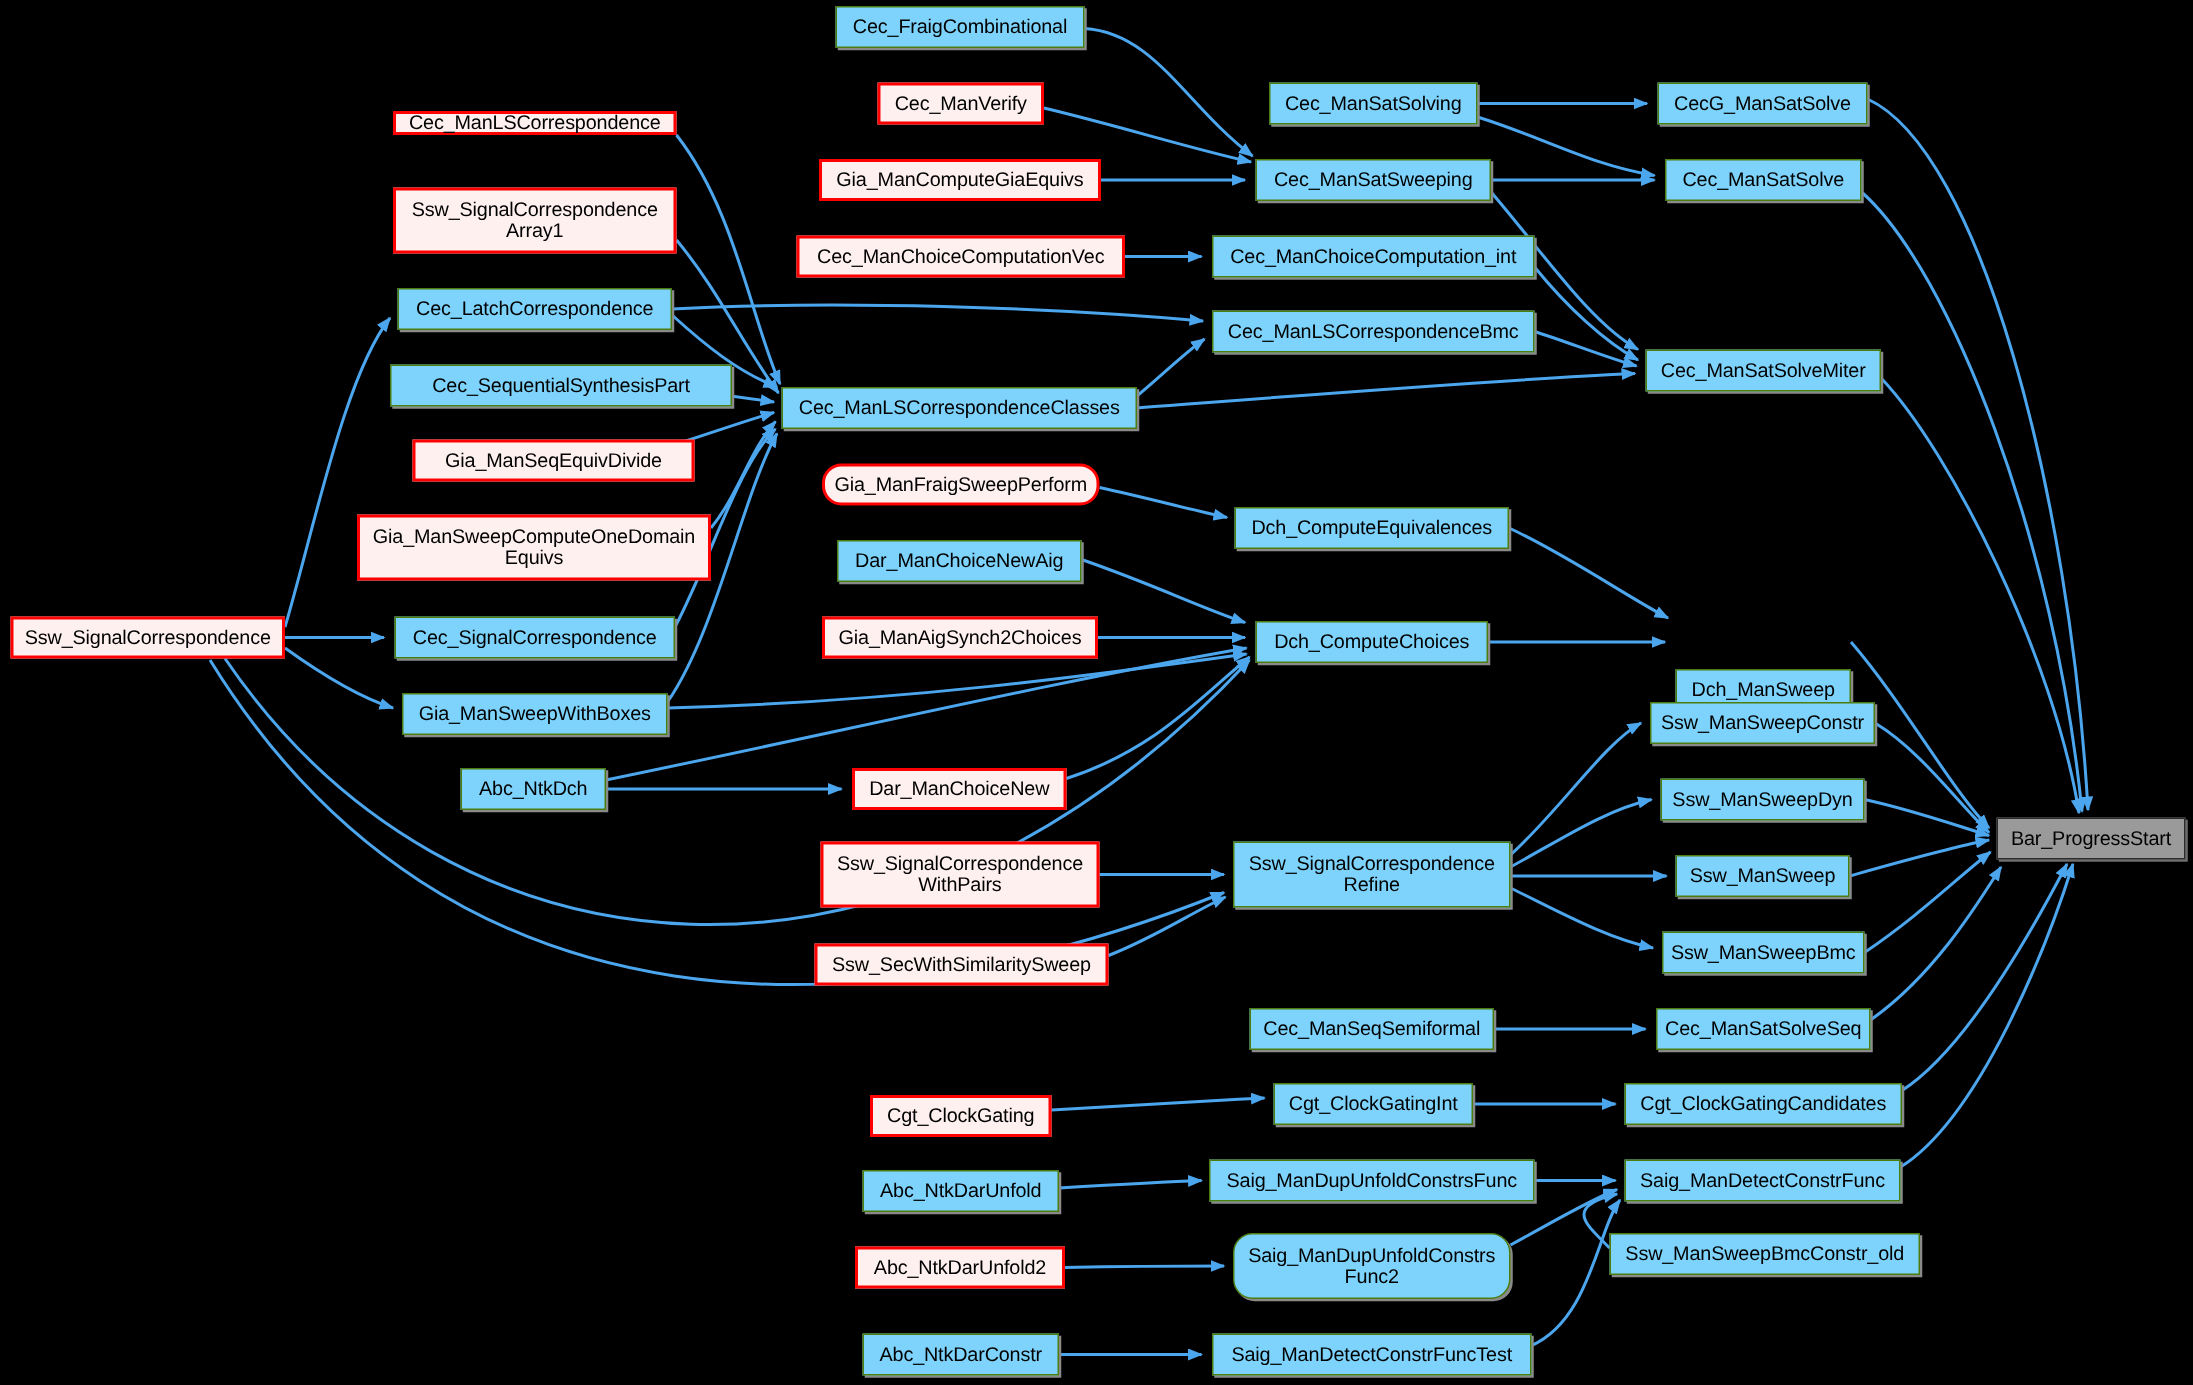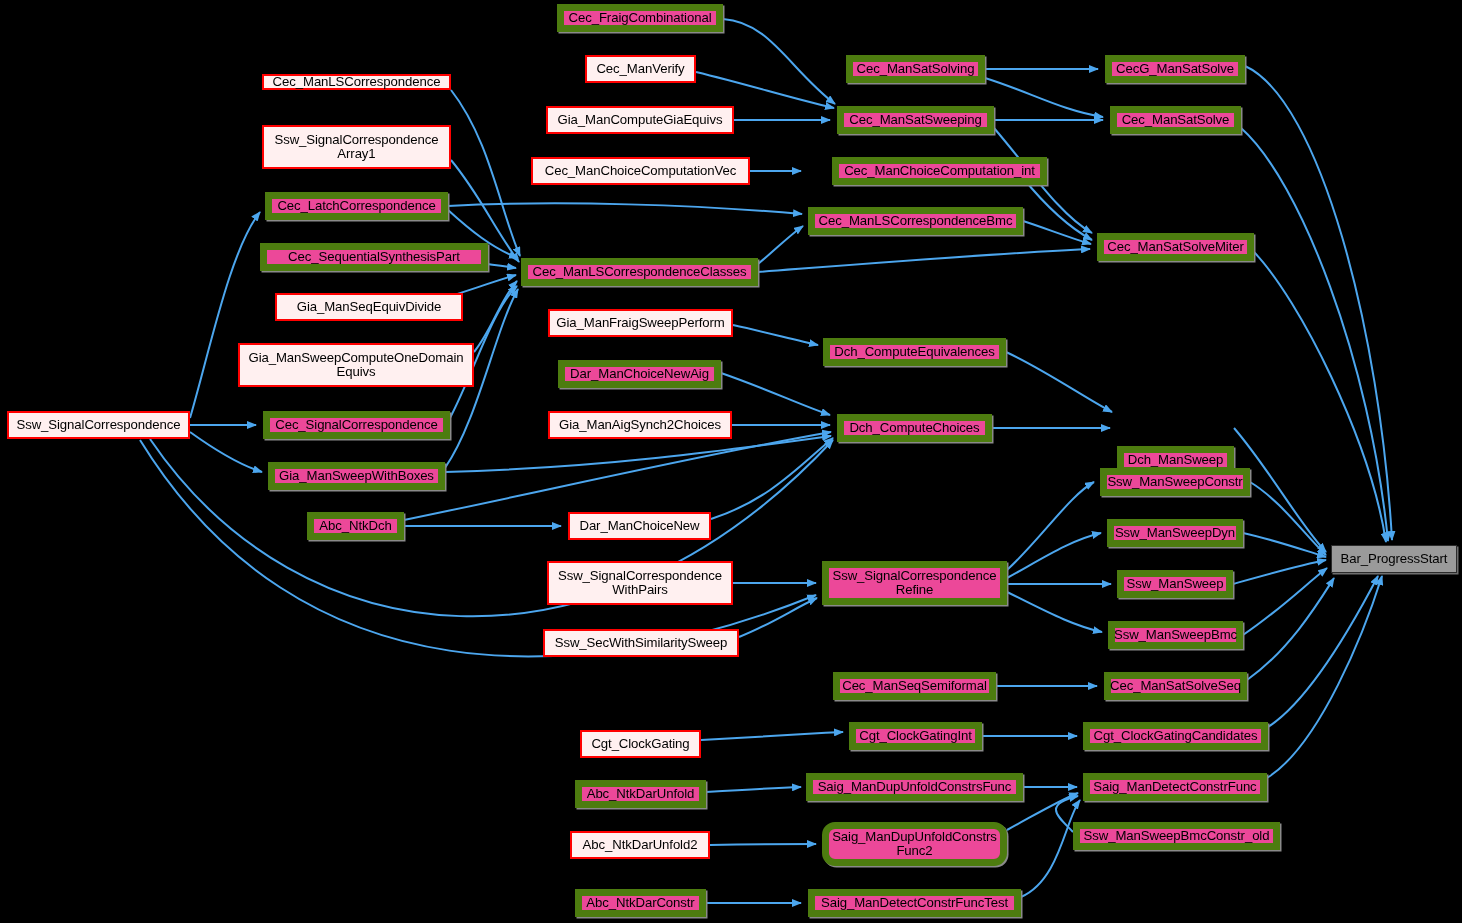--- a/index.html
+++ b/index.html
@@ -3,21 +3,21 @@
 <meta charset="utf-8">
 <title>Call Graph</title>
 <style>
   html,body{margin:0;padding:0;background:#000;}
   #canvas{position:relative;width:1462px;height:923px;background:#000;overflow:hidden;
           font-family:"Liberation Sans","DejaVu Sans",sans-serif;}
   #edges{position:absolute;left:0;top:0;width:1462px;height:923px;}
   .node{position:absolute;box-sizing:border-box;display:flex;align-items:center;
         justify-content:center;text-align:center;line-height:1.08;
         font-size:13.2px;color:#000;letter-spacing:-0.1px;}
-  .node.plain{background:#ec4899;border:7px solid #4d7c0f;
+  .node.plain{background:#7dd3fc;border:1px solid #4d7c0f;
         box-shadow:1.5px 1.5px 0 0 #8a8a8a;}
   .node.red{background:#fff0f0;border:2px solid #ff0000;}
   .node.gray{background:#9a9a9a;border:1px solid #2b2b2b;
         box-shadow:1.5px 1.5px 0 0 #6e6e6e;}
   .node span{display:block;padding:0 3px;}
 </style>
 </head>
 <body>
 
 <div id="canvas">
@@ -116,42 +116,42 @@
       </div>
       <div class="node plain" style="left: 1110px; top: 106px; width: 131px; height: 28px;">
         <span>Cec_ManSatSolve</span>
       </div>
       <div class="node red" style="left: 262px; top: 125px; width: 189px; height: 44px;">
         <span>Ssw_SignalCorrespondence<br>Array1</span>
       </div>
       <div class="node red" style="left: 531px; top: 157px; width: 219px; height: 28px;">
         <span>Cec_ManChoiceComputationVec</span>
       </div>
-      <div class="node plain" style="left: 832px; top: 157px; width: 215px; height: 28px;">
+      <div class="node plain" style="left: 808px; top: 157px; width: 215px; height: 28px;">
         <span>Cec_ManChoiceComputation_int</span>
       </div>
       <div class="node plain" style="left: 265px; top: 192px; width: 183px; height: 28px;">
         <span>Cec_LatchCorrespondence</span>
       </div>
       <div class="node plain" style="left: 808px; top: 207px; width: 215px; height: 28px;">
         <span>Cec_ManLSCorrespondenceBmc</span>
       </div>
       <div class="node plain" style="left: 1097px; top: 233px; width: 157px; height: 28px;">
         <span>Cec_ManSatSolveMiter</span>
       </div>
       <div class="node plain" style="left: 260px; top: 243px; width: 228px; height: 28px;">
         <span>Cec_SequentialSynthesisPart</span>
       </div>
       <div class="node plain" style="left: 521px; top: 258px; width: 237px; height: 28px;">
         <span>Cec_ManLSCorrespondenceClasses</span>
       </div>
       <div class="node red" style="left: 275px; top: 293px; width: 188px; height: 28px;">
         <span>Gia_ManSeqEquivDivide</span>
       </div>
-      <div class="node red" style="left: 548px; top: 309px; width: 185px; height: 28px;">
+      <div class="node red" style="left: 548px; top: 309px; width: 185px; height: 28px; border-radius: 13px;">
         <span>Gia_ManFraigSweepPerform</span>
       </div>
       <div class="node plain" style="left: 823px; top: 338px; width: 183px; height: 28px;">
         <span>Dch_ComputeEquivalences</span>
       </div>
       <div class="node red" style="left: 238px; top: 343px; width: 236px; height: 44px;">
         <span>Gia_ManSweepComputeOneDomain<br>Equivs</span>
       </div>
       <div class="node plain" style="left: 558px; top: 360px; width: 163px; height: 28px;">
         <span>Dar_ManChoiceNewAig</span>

